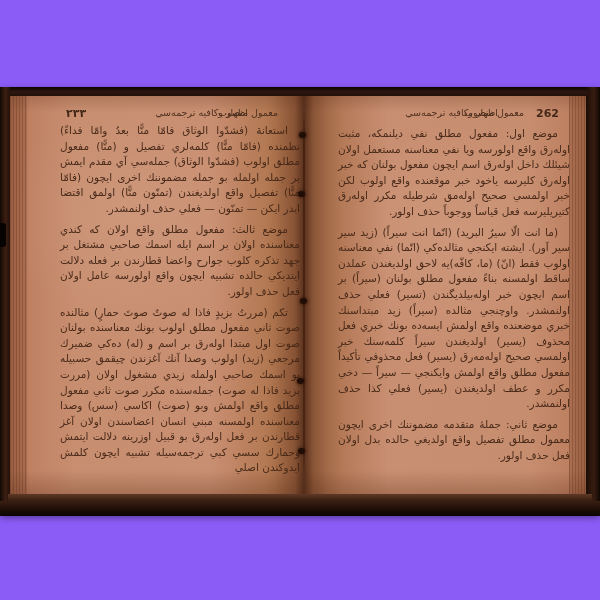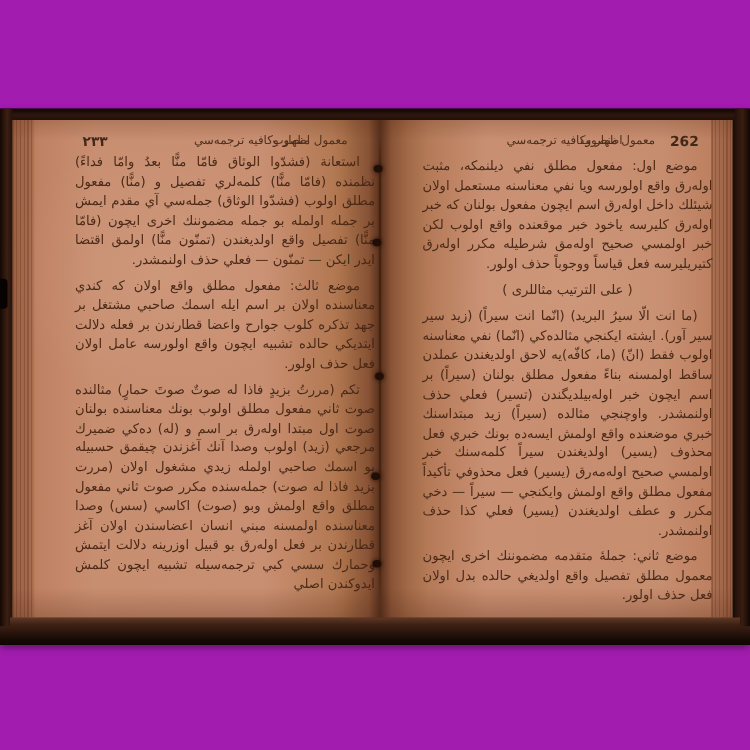--- a/index.html
+++ b/index.html
@@ -1,20 +1,20 @@
 <!DOCTYPE html>
 <html lang="ota" dir="ltr"><head>
 <meta charset="utf-8">
 <style>
   html,body{margin:0;padding:0;}
   body{
     width:600px;height:600px;background:#ffffff;overflow:hidden;
     font-family:"DejaVu Sans",sans-serif;
   }
-  .photo{position:relative;width:600px;height:600px;background:#a21caf;}
+  .photo{position:relative;width:600px;height:600px;background:#8b5cf6;}
 
   
   .book{
     position:absolute;left:0;top:87px;width:600px;height:429px;
     background:#1c0d07;border-radius:3px;
     box-shadow:0 2px 6px rgba(0,0,0,.35);
   }
   .cover-top{position:absolute;left:0;top:0;width:100%;height:9px;
     background:linear-gradient(180deg,#0c0503 0%,#2e1710 55%,#48231426 100%),#1a0c06;}
   .cover-bottom{position:absolute;left:0;bottom:0;width:100%;height:15px;
@@ -104,21 +104,20 @@
       <div class="edge-band right"></div>
 
       <div class="hdr-row ota">
         <span class="hdr-title" style="left:84px;width:110px;top:2px;">اظهار وكافيه ترجمه‌سي</span>
         <span class="hdr-title" style="left:160px;width:62px;top:2px;left:158px;">معمول منصوب</span>
         <span class="pageno" style="left:232px;top:2px;">262</span>
       </div>
 
       <div class="body-text ota" style="left:34px;top:30px;width:232px;">
         <p>موضع اول: مفعول مطلق نفي ديلنمكه، مثبت اوله‌رق واقع اولورسه ويا نفي معناسنه مستعمل اولان شيئلك داخل اوله‌رق اسم ايچون مفعول بولنان كه خبر اوله‌رق كليرسه ياخود خبر موقعنده واقع اولوب لكن خبر اولمسي صحيح اوله‌مق شرطيله مكرر اوله‌رق كتيريليرسه فعل قياساً ووجوباً حذف اولور.</p>
-        <p class="sec-heading">( على الترتيب مثاللرى )</p>
         <p class="quran">(ما انت الّا سيرُ البريد) (انّما انت سيراً) (زيد سير سير آور). ايشته ايكنجي مثالده‌كي (انّما) نفي معناسنه اولوب فقط (انّ) (ما، كافّه)يه لاحق اولديغندن عملدن ساقط اولمسنه بناءً مفعول مطلق بولنان (سيراً) بر اسم ايچون خبر اوله‌بيلديگندن (تسير) فعلي حذف اولنمشدر. واوچنجي مثالده (سيراً) زيد مبتداسنك خبري موضعنده واقع اولمش ايسه‌ده بونك خبري فعل محذوف (يسير) اولديغندن سيراً كلمه‌سنك خبر اولمسي صحيح اوله‌مه‌رق (يسير) فعل محذوفي تأكيداً مفعول مطلق واقع اولمش وايكنجي — سيراً — دخي مكرر و عطف اولديغندن (يسير) فعلي كذا حذف اولنمشدر.</p>
         <p>موضع ثاني: جملهٔ متقدمه مضموننك اخرى ايچون معمول مطلق تفصيل واقع اولديغي حالده بدل اولان فعل حذف اولور.</p>
       </div>
     </div>
 
     <div class="gutter"></div>
     <div class="crease"></div>
     <div class="stitch" style="left:299px;top:45px;"></div>
     <div class="stitch" style="left:298px;top:104px;"></div>
     <div class="stitch" style="left:300px;top:211px;"></div>

